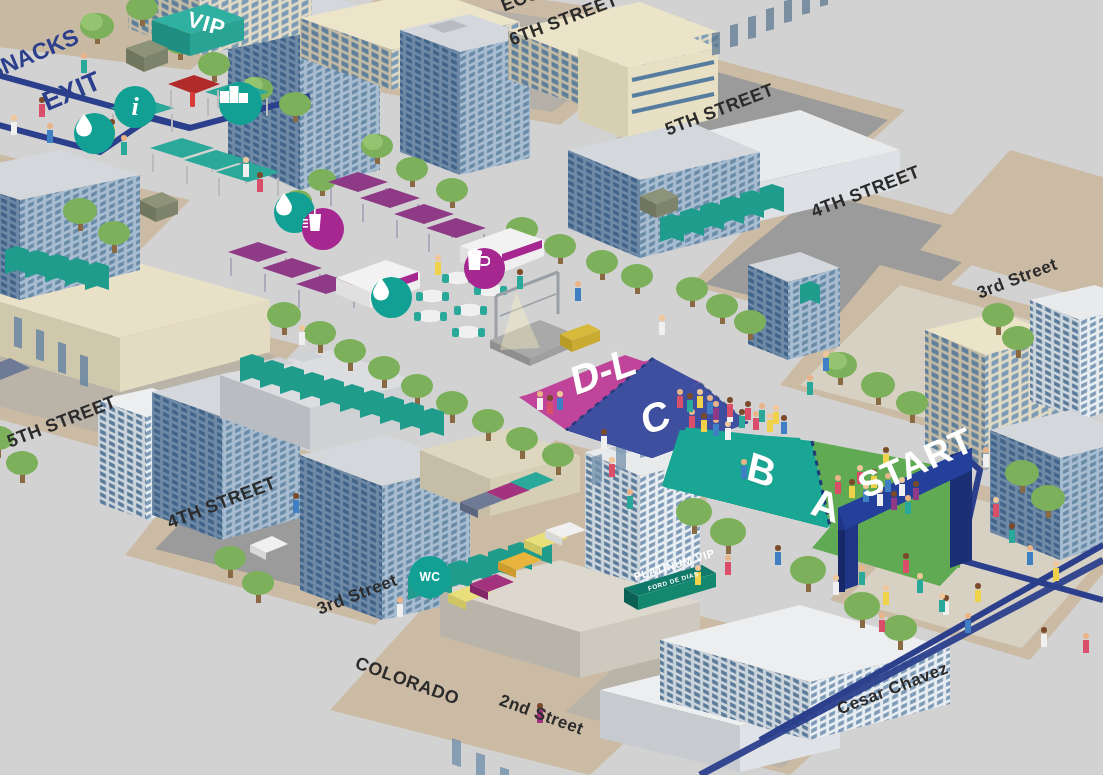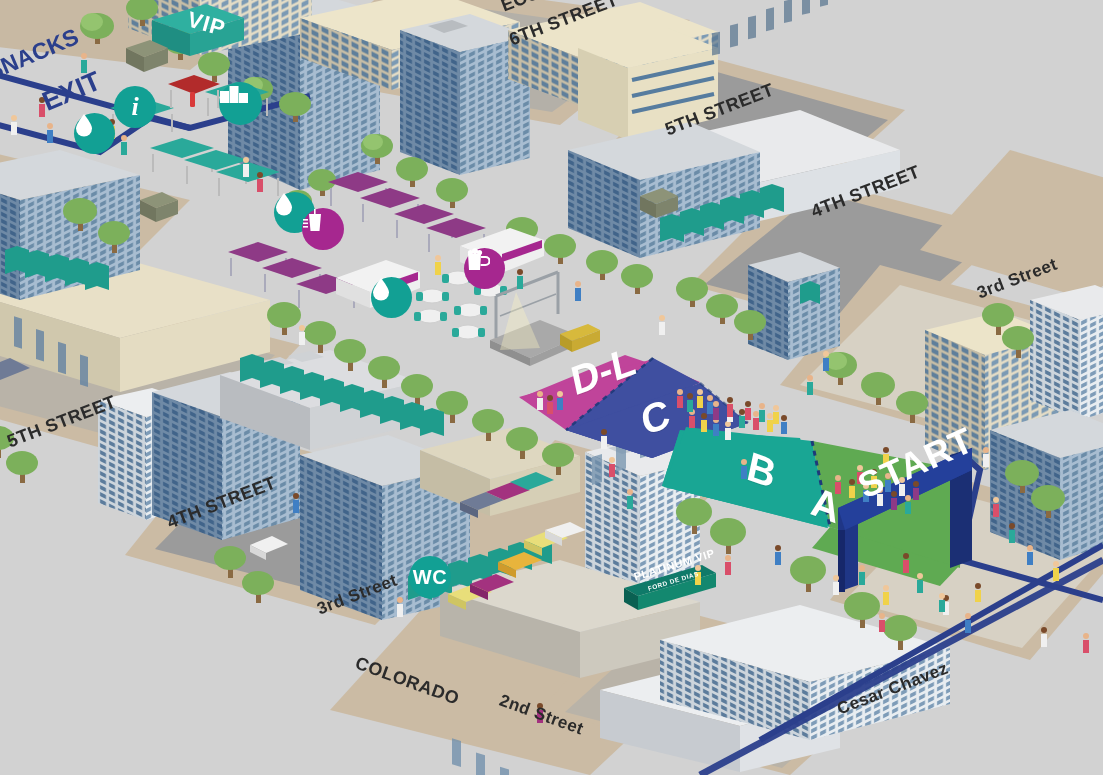--- a/index.html
+++ b/index.html
@@ -1205,17 +1205,17 @@
   <div class="icon-circle" style="left:464px;top:248px;width:41px;height:41px;background:#a6278f;">
     <svg width="26" height="24" viewBox="0 0 26 24">
       <path d="M4 6 L17 6 L16 22 L5 22 Z" fill="#ffffff"></path>
       <path d="M17 9 L21.5 9 A3 3 0 0 1 21.5 17 L16.6 17" fill="none" stroke="#ffffff" stroke-width="2.2"></path>
       <circle cx="6.5" cy="4.5" r="2.6" fill="#ffffff"></circle>
       <circle cx="11" cy="3.3" r="3" fill="#ffffff"></circle>
       <circle cx="15.5" cy="4.5" r="2.6" fill="#ffffff"></circle>
     </svg>
   </div>
 
-  <div class="icon-circle" style="left:409px;top:556px;width:42px;height:42px;background:#12a094;font-size:20px;letter-spacing:.5px;">
+  <div class="icon-circle" style="left:409px;top:556px;width:42px;height:42px;background:#12a094;font-size:12px;letter-spacing:.5px;">
     <span>WC</span>
   </div>
 
 </div>
 
 </body></html>

